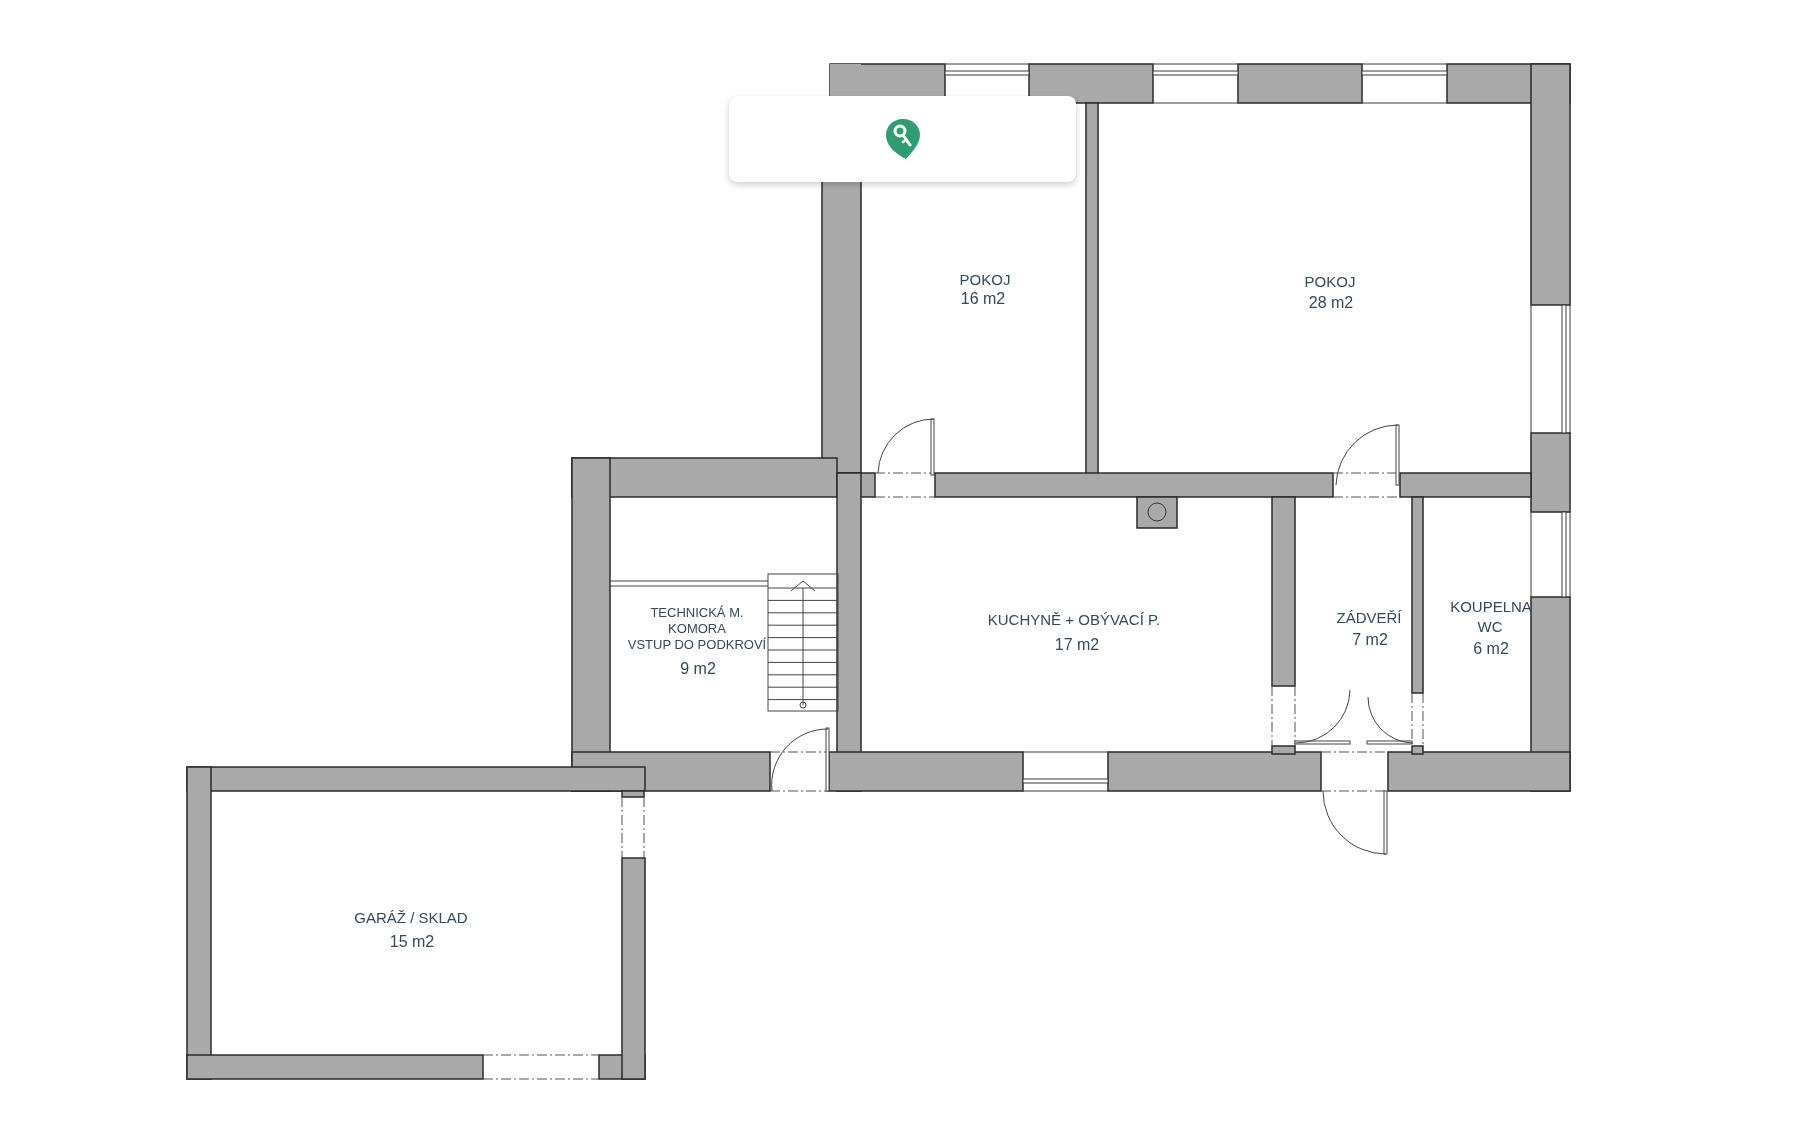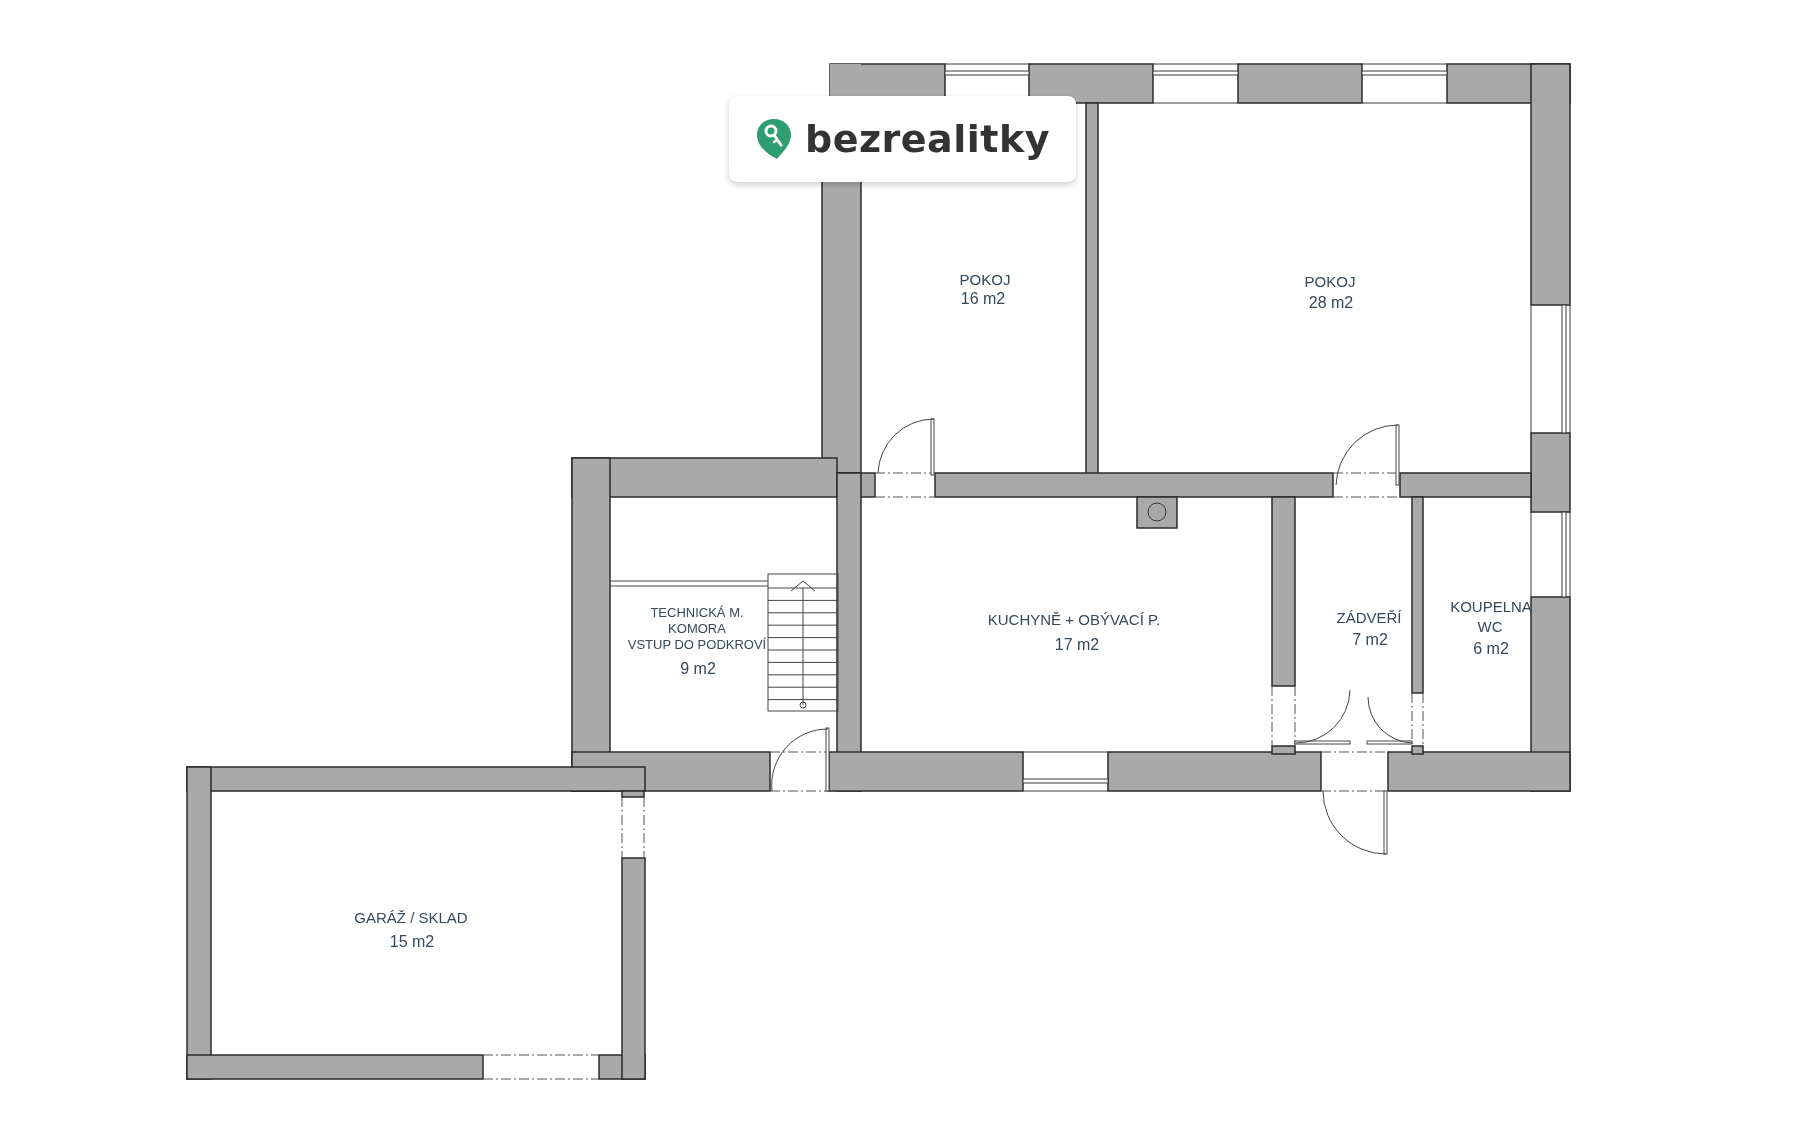--- a/index.html
+++ b/index.html
@@ -203,15 +203,14 @@
 </svg>
 
 <div class="logo-box">
   <div class="logo-inner">
     <svg class="logo-pin" viewBox="0 0 38 44">
       <path d="M19 2 C8 2 2 10 2 18 C2 30 14 38 22 42 C28 35 36 27 36 18 C36 9 29 2 19 2 Z" fill="#2e9e72"></path>
       <circle cx="16" cy="14" r="5" fill="none" stroke="#fff" stroke-width="3"></circle>
       <line x1="19" y1="18" x2="26" y2="28" stroke="#fff" stroke-width="3" stroke-linecap="round"></line>
       <line x1="22" y1="23" x2="19" y2="25" stroke="#fff" stroke-width="2.5" stroke-linecap="round"></line>
     </svg>
-    <span class="logo-text">bezrealitky</span>
   </div>
 </div>
 
 </body></html>

